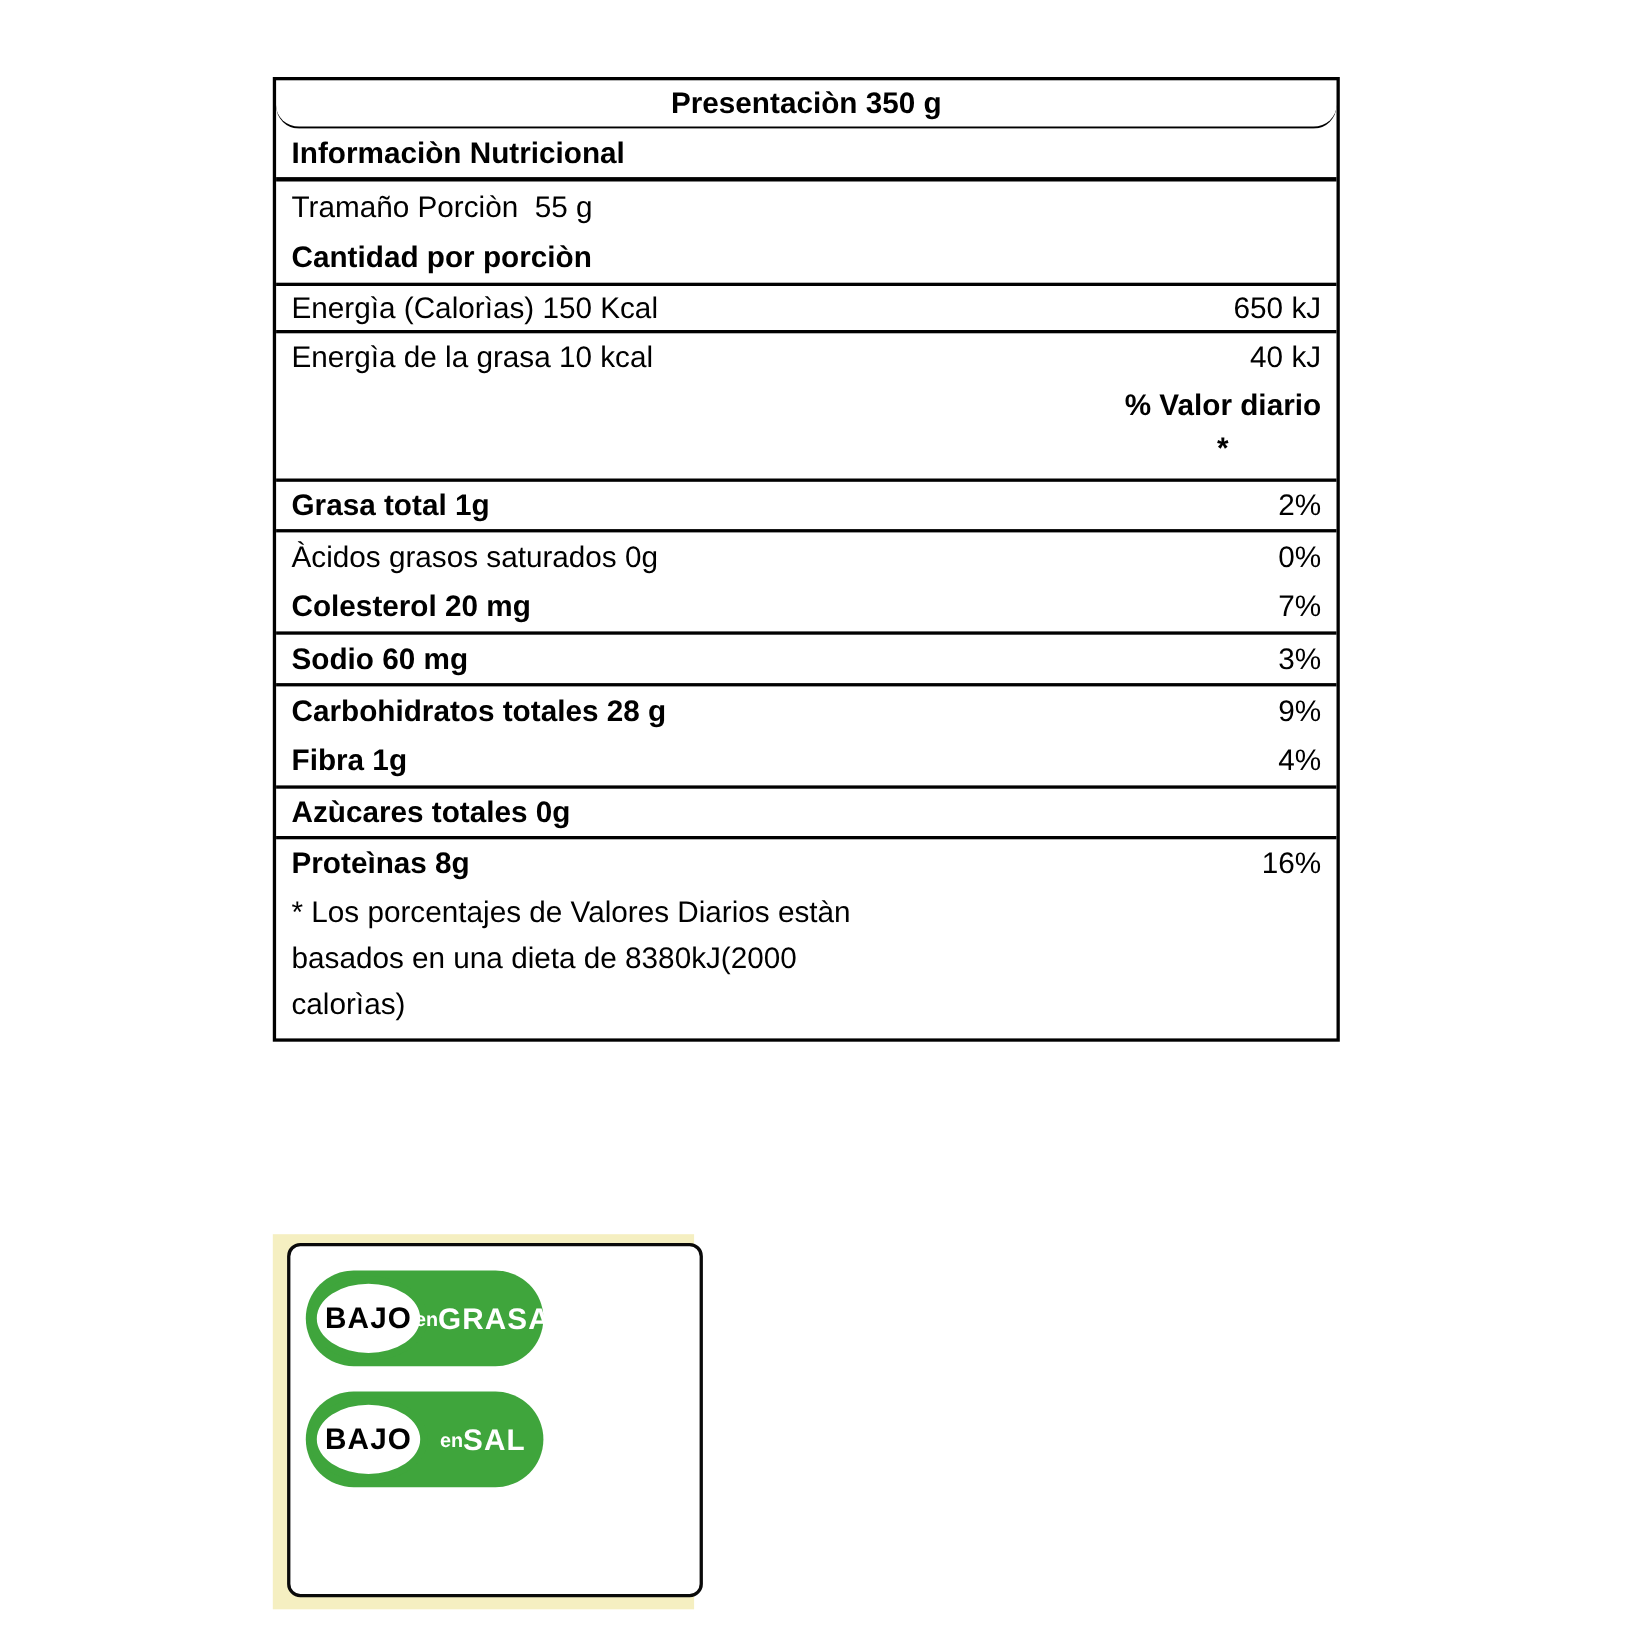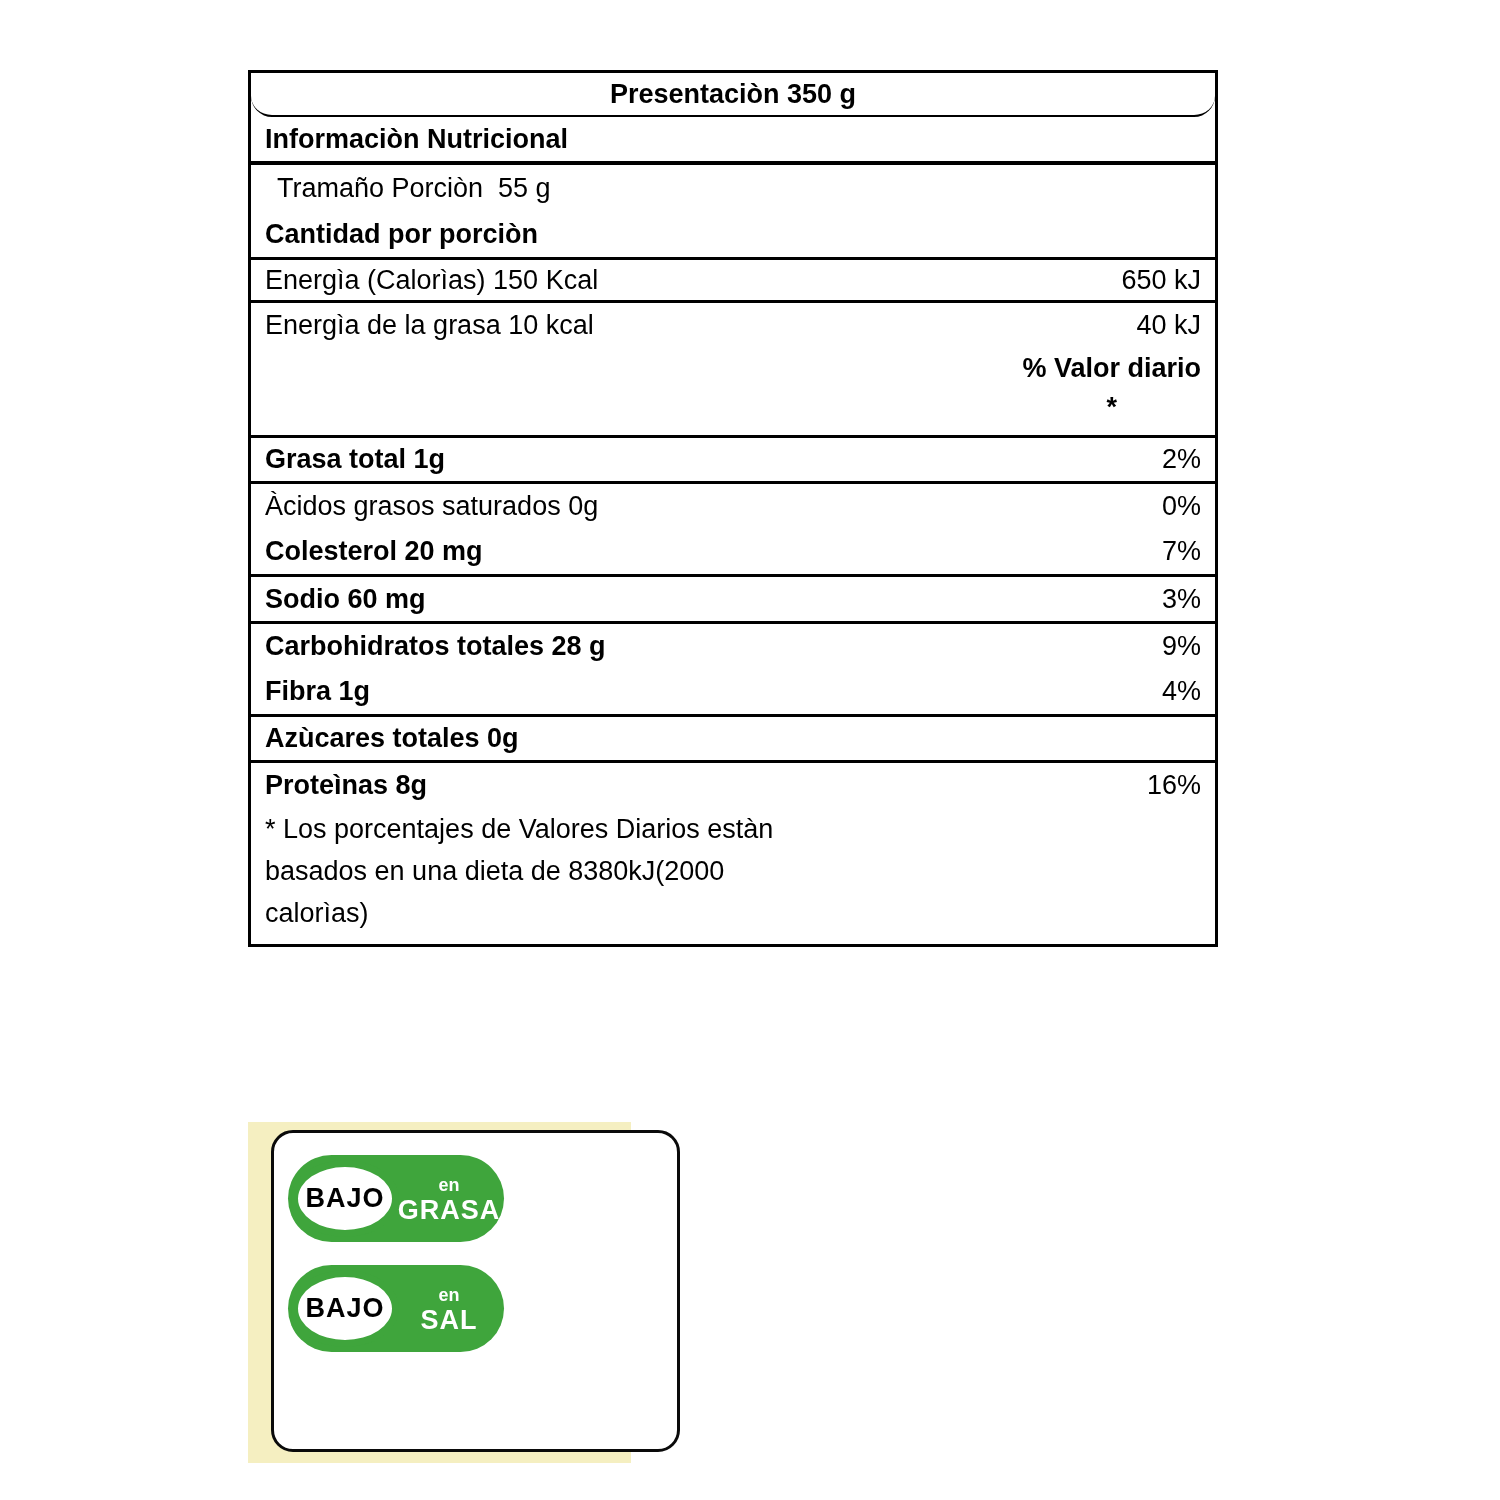--- a/index.html
+++ b/index.html
@@ -13,56 +13,56 @@
     position:absolute; left:248px; top:70px; width:970px;
     border:3px solid #000; background:#fff; font-size:27px;
   }
   .sec { border-bottom:3px solid #000; }
   .sec:last-child { border-bottom:none; }
   .sec.thin { border-bottom-width:2px;border-radius:21px; }
   .sec.thick { border-bottom-width:4px; }
   .row { display:flex; justify-content:space-between; align-items:center; padding:0 14px; }
   .line { display:flex; align-items:center; padding:0 14px; }
   .b { font-weight:bold; }
-  .pre { white-space:pre-wrap;margin-left:12px; }
+  .pre { white-space:pre-wrap; }
   .title-row { height:42px; display:flex; align-items:center; justify-content:center; font-weight:bold; }
   .info-row { height:44px; display:flex; align-items:center; padding:0 14px; font-weight:bold; }
   .h46 { height:46px; }
   .h45 { height:45px; }
   .h44 { height:44px; }
   .h43 { height:43px; }
   .h40 { height:40px; }
   .vd-wrap { text-align:right; padding:0 14px 9px; }
   .vd-inner { display:inline-block; text-align:center; font-weight:bold; }
   .vd-line1 { line-height:40px; }
   .vd-line2 { line-height:38px; }
   .footnote { padding:0 14px 10px; }
   .footnote div { height:42px; display:flex; align-items:center; }
   
   .sem-heading {
     position:absolute; left:248px; top:1052px; font-size:29px;
     letter-spacing:1px; color:#141414;
   }
   .sem-panel { position:absolute; left:248px; top:1122px; width:383px; height:341px; background:#F5EFC1; }
   .sem-card {
-    position:absolute; left:23px; top:8px; width:409px; height:322px;
-    background:#fff; border:3px solid #0a0a0a; border-radius:22px;
+    position:absolute; left:13px; top:8px; width:378px; height:322px;
+    background:#fff; border:3px solid #0a0a0a; border-radius:12px;
   }
   .pill { position:absolute; left:14px; width:216px; height:87px; background:#3FA53C; border-radius:44px; }
   .pill-grasa { top:22px; }
   .pill-sal { top:132px; }
   .pill-circle {
     position:absolute; left:3px; top:5px; width:108px; height:77px;
     background:#fff; border:7px solid #3FA53C; border-radius:50%;
     display:flex; align-items:center; justify-content:center;
     font-weight:bold; font-size:27px; letter-spacing:1px; color:#000;
   }
   .pill-right {
     position:absolute; left:112px; right:6px; top:0; bottom:0;
-    display:flex; flex-direction:column; align-items:center; justify-content:center;
+    display:flex; flex-direction:row; align-items:center; justify-content:center;
     color:#fff; font-weight:bold;
   }
   .pill-en { font-size:18px; line-height:22px; }
   .pill-nutrient { font-size:27px; line-height:28px; letter-spacing:1px; }
   .sugar-text {
     position:absolute; left:0; right:0; top:260px; text-align:center;
     font-weight:bold; font-size:25px; color:#000;
   }
 </style>
 </head>

